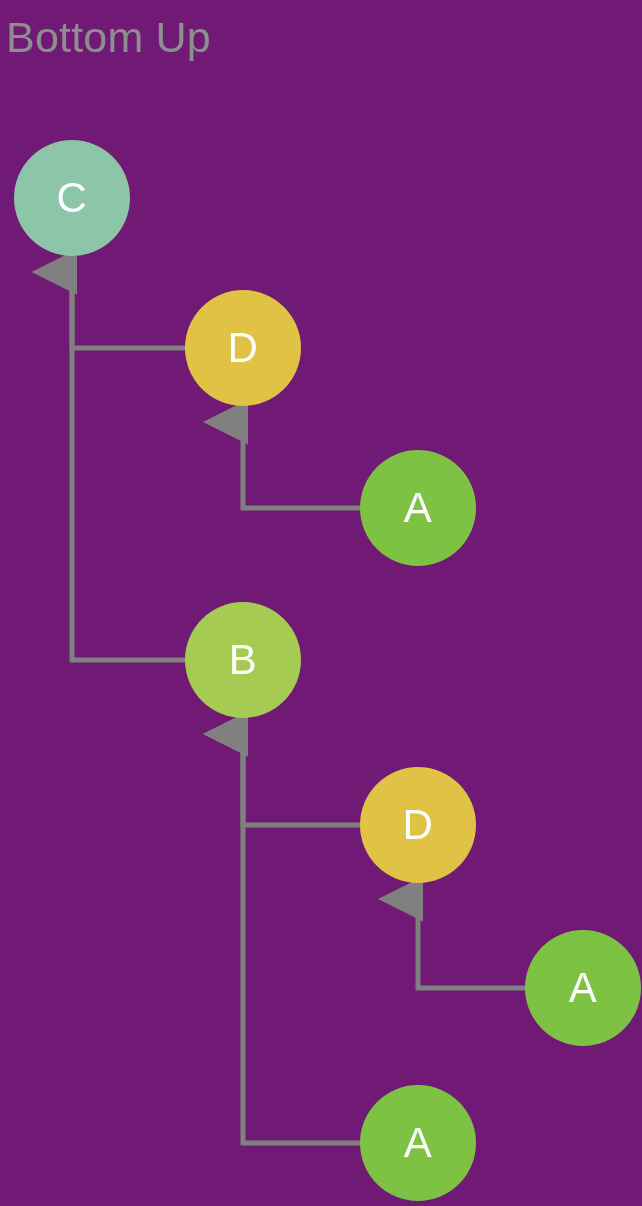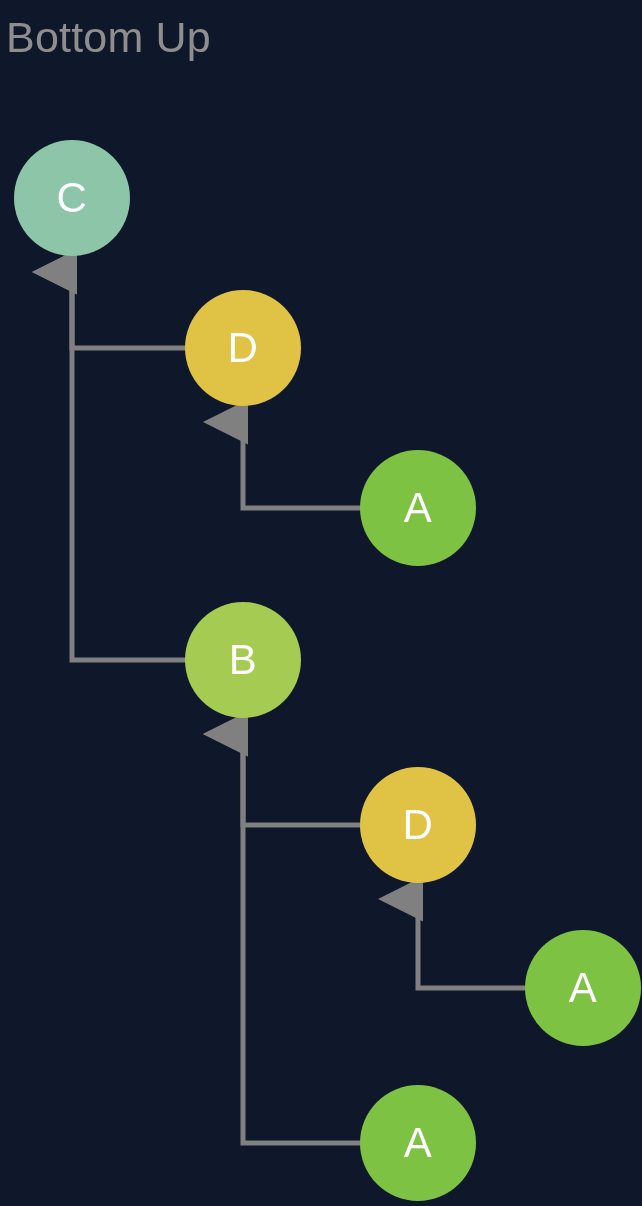--- a/index.html
+++ b/index.html
@@ -24,21 +24,21 @@
     user-select:none;
   }
   .node-label{
     font-size:42px;font-weight:300;color:#ffffff;
     line-height:1;letter-spacing:0.5px;pointer-events:none;
   }
 </style>
 </head>
 <body>
 
-<div id="stage" style="background: #0f172a;">
+<div id="stage" style="background: #701a75;">
 
   <div id="title" style="color: rgb(142, 142, 142);">Bottom Up</div>
 
   <svg id="edges" viewBox="0 0 642 1206" width="642" height="1206" xmlns="http://www.w3.org/2000/svg" aria-hidden="true">
     <defs>
       <marker id="arrowUp" markerWidth="9" markerHeight="9" refX="4.5" refY="8" orient="auto" markerUnits="strokeWidth">
         <path d="M4.5,0 L9,9 L0,9 Z" fill="#808080"></path>
       </marker>
     </defs>
     <g id="edge-group" fill="none" stroke="#808080" stroke-width="5" stroke-linecap="butt" stroke-linejoin="miter">

